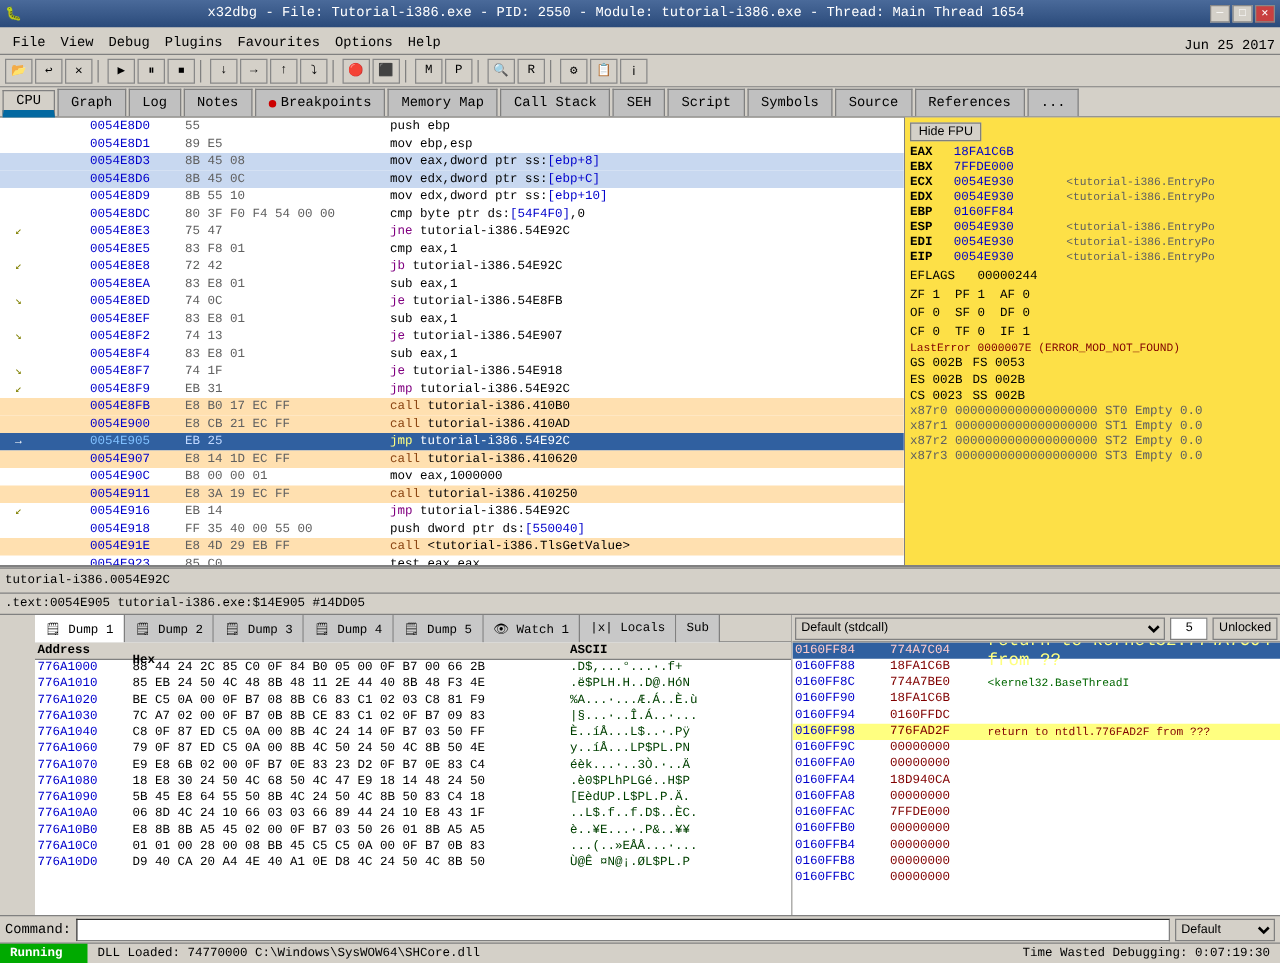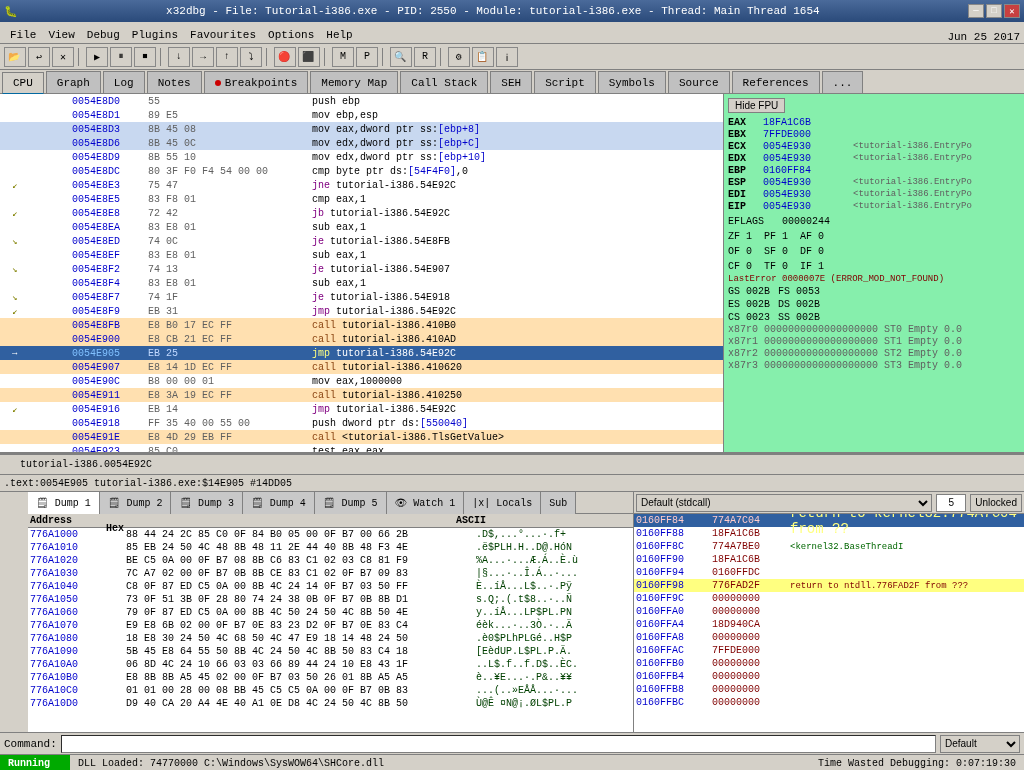--- a/index.html
+++ b/index.html
@@ -78,21 +78,21 @@
       border: 1px solid #808080;
       border-bottom: none;
       background: #c0c0c0;
       cursor: pointer;
       display: flex; align-items: center; gap: 4px;
       font-size: 11px;
       margin-right: 2px;
     }
     .tab.active {
       background: #d4d0c8;
-      border-bottom: 1px solid #0369a1;
+      border-bottom: 6px solid #0369a1;
       margin-bottom: -1px;
     }
     .tab-dot { width: 6px; height: 6px; border-radius: 50%; }
     .tab-dot.red { background: #cc0000; }
     
     
     #main {
       display: flex;
       flex-direction: column;
       height: calc(770px - 22px - 20px - 26px - 24px - 22px - 18px);
@@ -125,21 +125,21 @@
     
     .disasm-arrow { width: 60px; min-width: 60px; color: #800000; font-size: 9px; padding-left: 2px; }
     .disasm-addr { width: 78px; min-width: 78px; color: #0000cc; padding-left: 2px; }
     .disasm-bytes { width: 160px; min-width: 160px; color: #404040; }
     .disasm-instr { flex: 1; padding-left: 4px; }
     .disasm-bp { width: 10px; min-width: 10px; }
     
     
     #reg-panel {
       width: 300px;
-      background: #86efac;
+      background: #fde047;
       padding: 4px;
       overflow-y: auto;
       font-size: 10px;
     }
     
     .hide-fpu-btn {
       background: #d4d0c8;
       border: 1px solid #808080;
       padding: 1px 6px;
       margin-bottom: 4px;
@@ -215,21 +215,21 @@
     .dump-col-addr { width: 78px; padding-left: 2px; font-weight: bold; }
     .dump-col-hex { width: 350px; font-weight: bold; margin-top: 15px; }
     .dump-col-ascii { flex: 1; font-weight: bold; }
     
     .dump-row {
       display: flex;
       height: 13px;
       align-items: center;
       border-bottom: none;
     }
-    .dump-addr { width: 98px; color: #0000cc; padding-left: 2px; }
+    .dump-addr { width: 78px; color: #0000cc; padding-left: 2px; }
     .dump-hex { width: 350px; font-size: 10px; }
     .dump-ascii { flex: 1; color: #004000; }
     
     
     #stack-panel {
       width: 390px;
       display: flex;
       flex-direction: column;
       background: #ffffff;
       justify-content: space-between;
@@ -255,21 +255,21 @@
     .stack-row.selected-stack .stack-addr,
     .stack-row.selected-stack .stack-val,
     .stack-row.selected-stack .stack-desc { color: white; }
     
     
     #info-bar {
       background: #d4d0c8;
       height: 20px;
       display: flex;
       align-items: center;
-      padding: 0 20px;
+      padding: 0 4px;
       border-top: 1px solid #808080;
       font-size: 10px;
     }
     #info-bar-left { flex: 1; }
     
     
     #command-bar {
       background: #d4d0c8;
       height: 22px;
       display: flex;
@@ -748,25 +748,20 @@
           <div class="dump-addr">776A1030</div>
           <div class="dump-hex">7C A7 02 00 0F B7 0B 8B CE 83 C1 02 0F B7 09 83</div>
           <div class="dump-ascii">|§...·..Î.Á..·...</div>
         </div>
         <div class="dump-row">
           <div class="dump-addr">776A1040</div>
           <div class="dump-hex">C8 0F 87 ED C5 0A 00 8B 4C 24 14 0F B7 03 50 FF</div>
           <div class="dump-ascii">È..íÅ...L$..·.Pÿ</div>
         </div>
         <div class="dump-row">
-          <div class="dump-addr">776A1050</div>
-          <div class="dump-hex">73 0F 51 3B 0F 28 80 74 24 38 0B 0F B7 0B 8B D1</div>
-          <div class="dump-ascii">s.Q;.(.t$8..·..Ñ</div>
-        </div>
-        <div class="dump-row">
           <div class="dump-addr">776A1060</div>
           <div class="dump-hex">79 0F 87 ED C5 0A 00 8B 4C 50 24 50 4C 8B 50 4E</div>
           <div class="dump-ascii">y..íÅ...LP$PL.PN</div>
         </div>
         <div class="dump-row">
           <div class="dump-addr">776A1070</div>
           <div class="dump-hex">E9 E8 6B 02 00 0F B7 0E 83 23 D2 0F B7 0E 83 C4</div>
           <div class="dump-ascii">éèk...·..3Ò.·..Ä</div>
         </div>
         <div class="dump-row">

